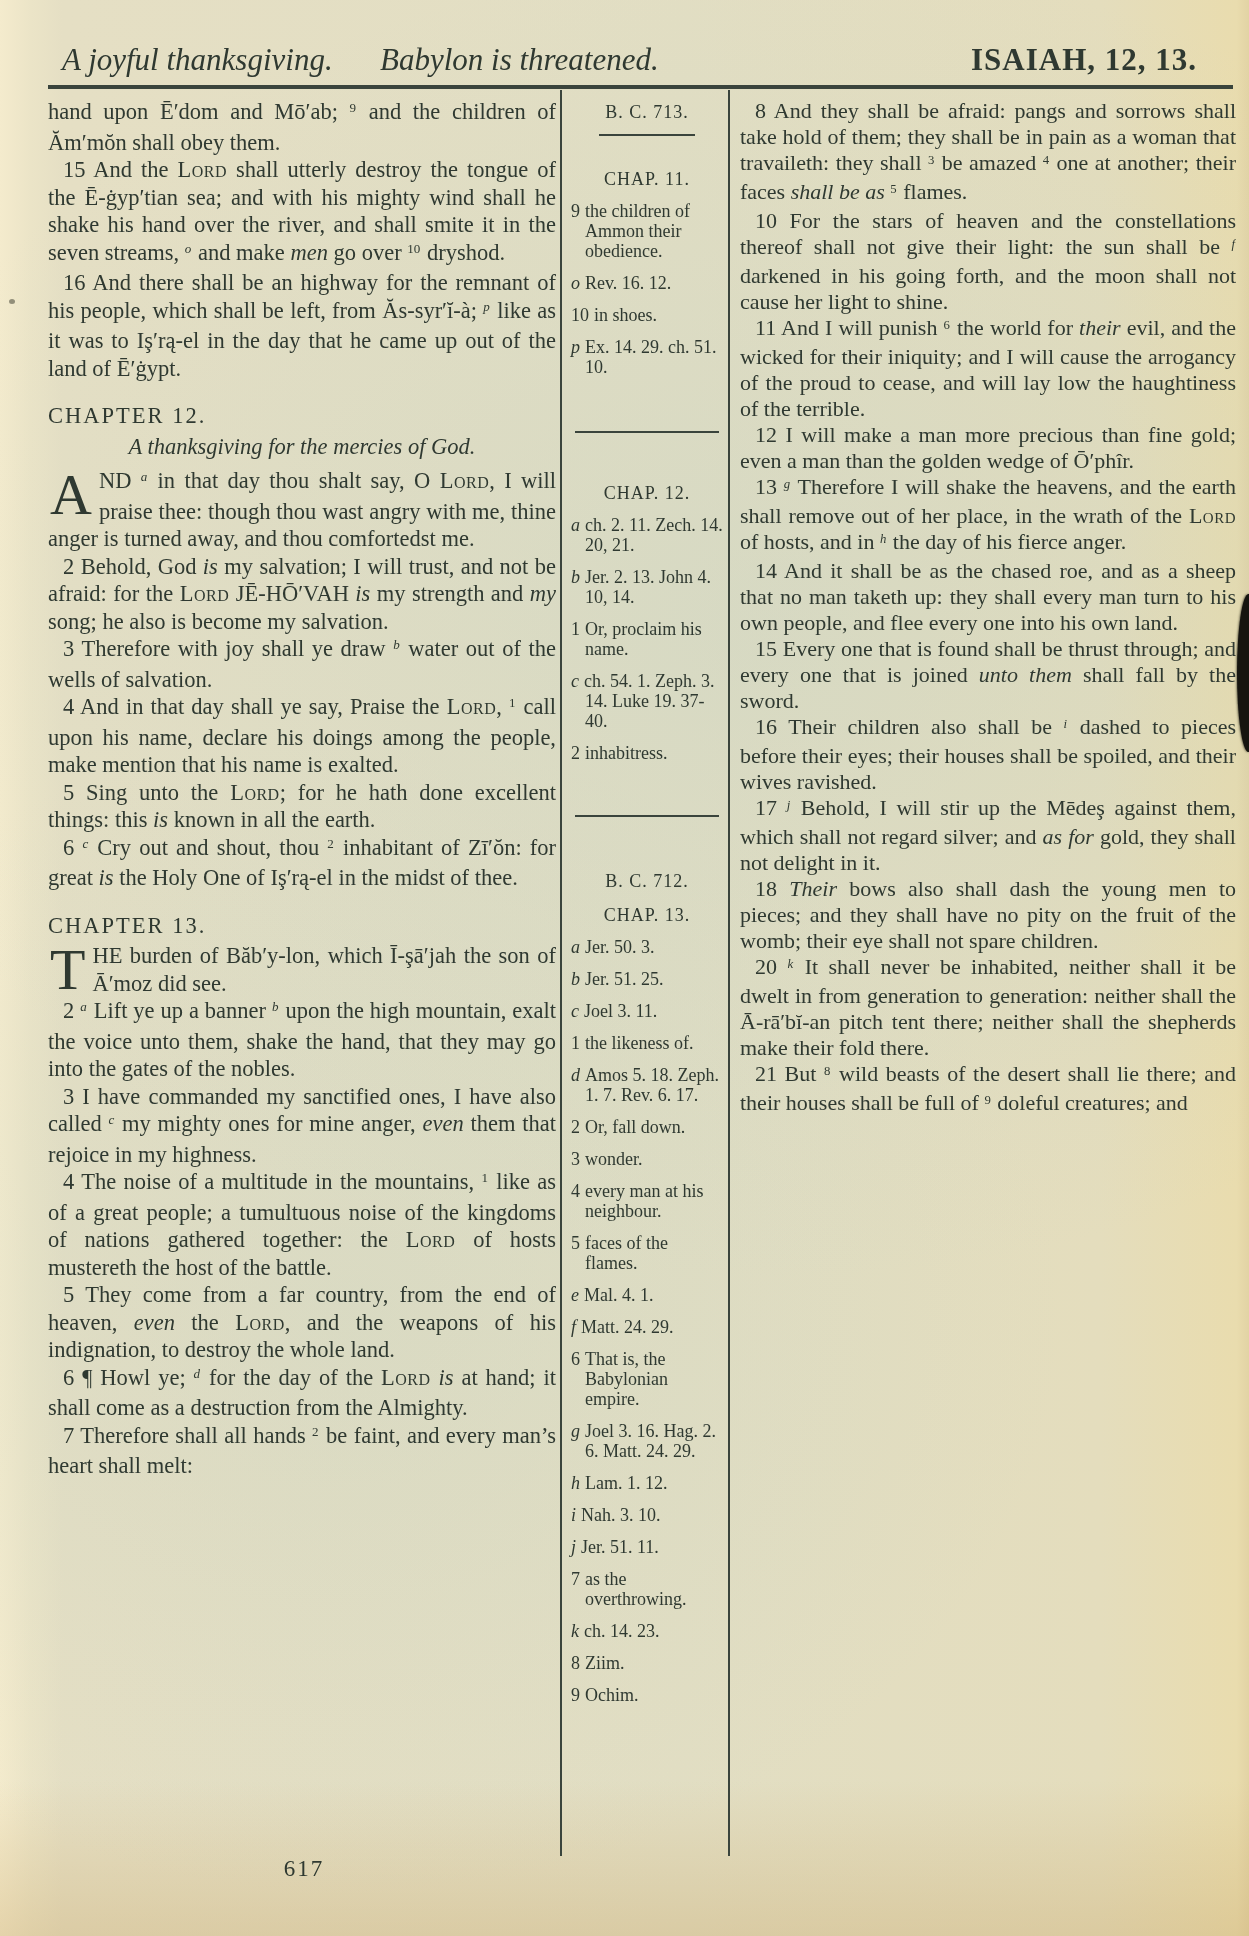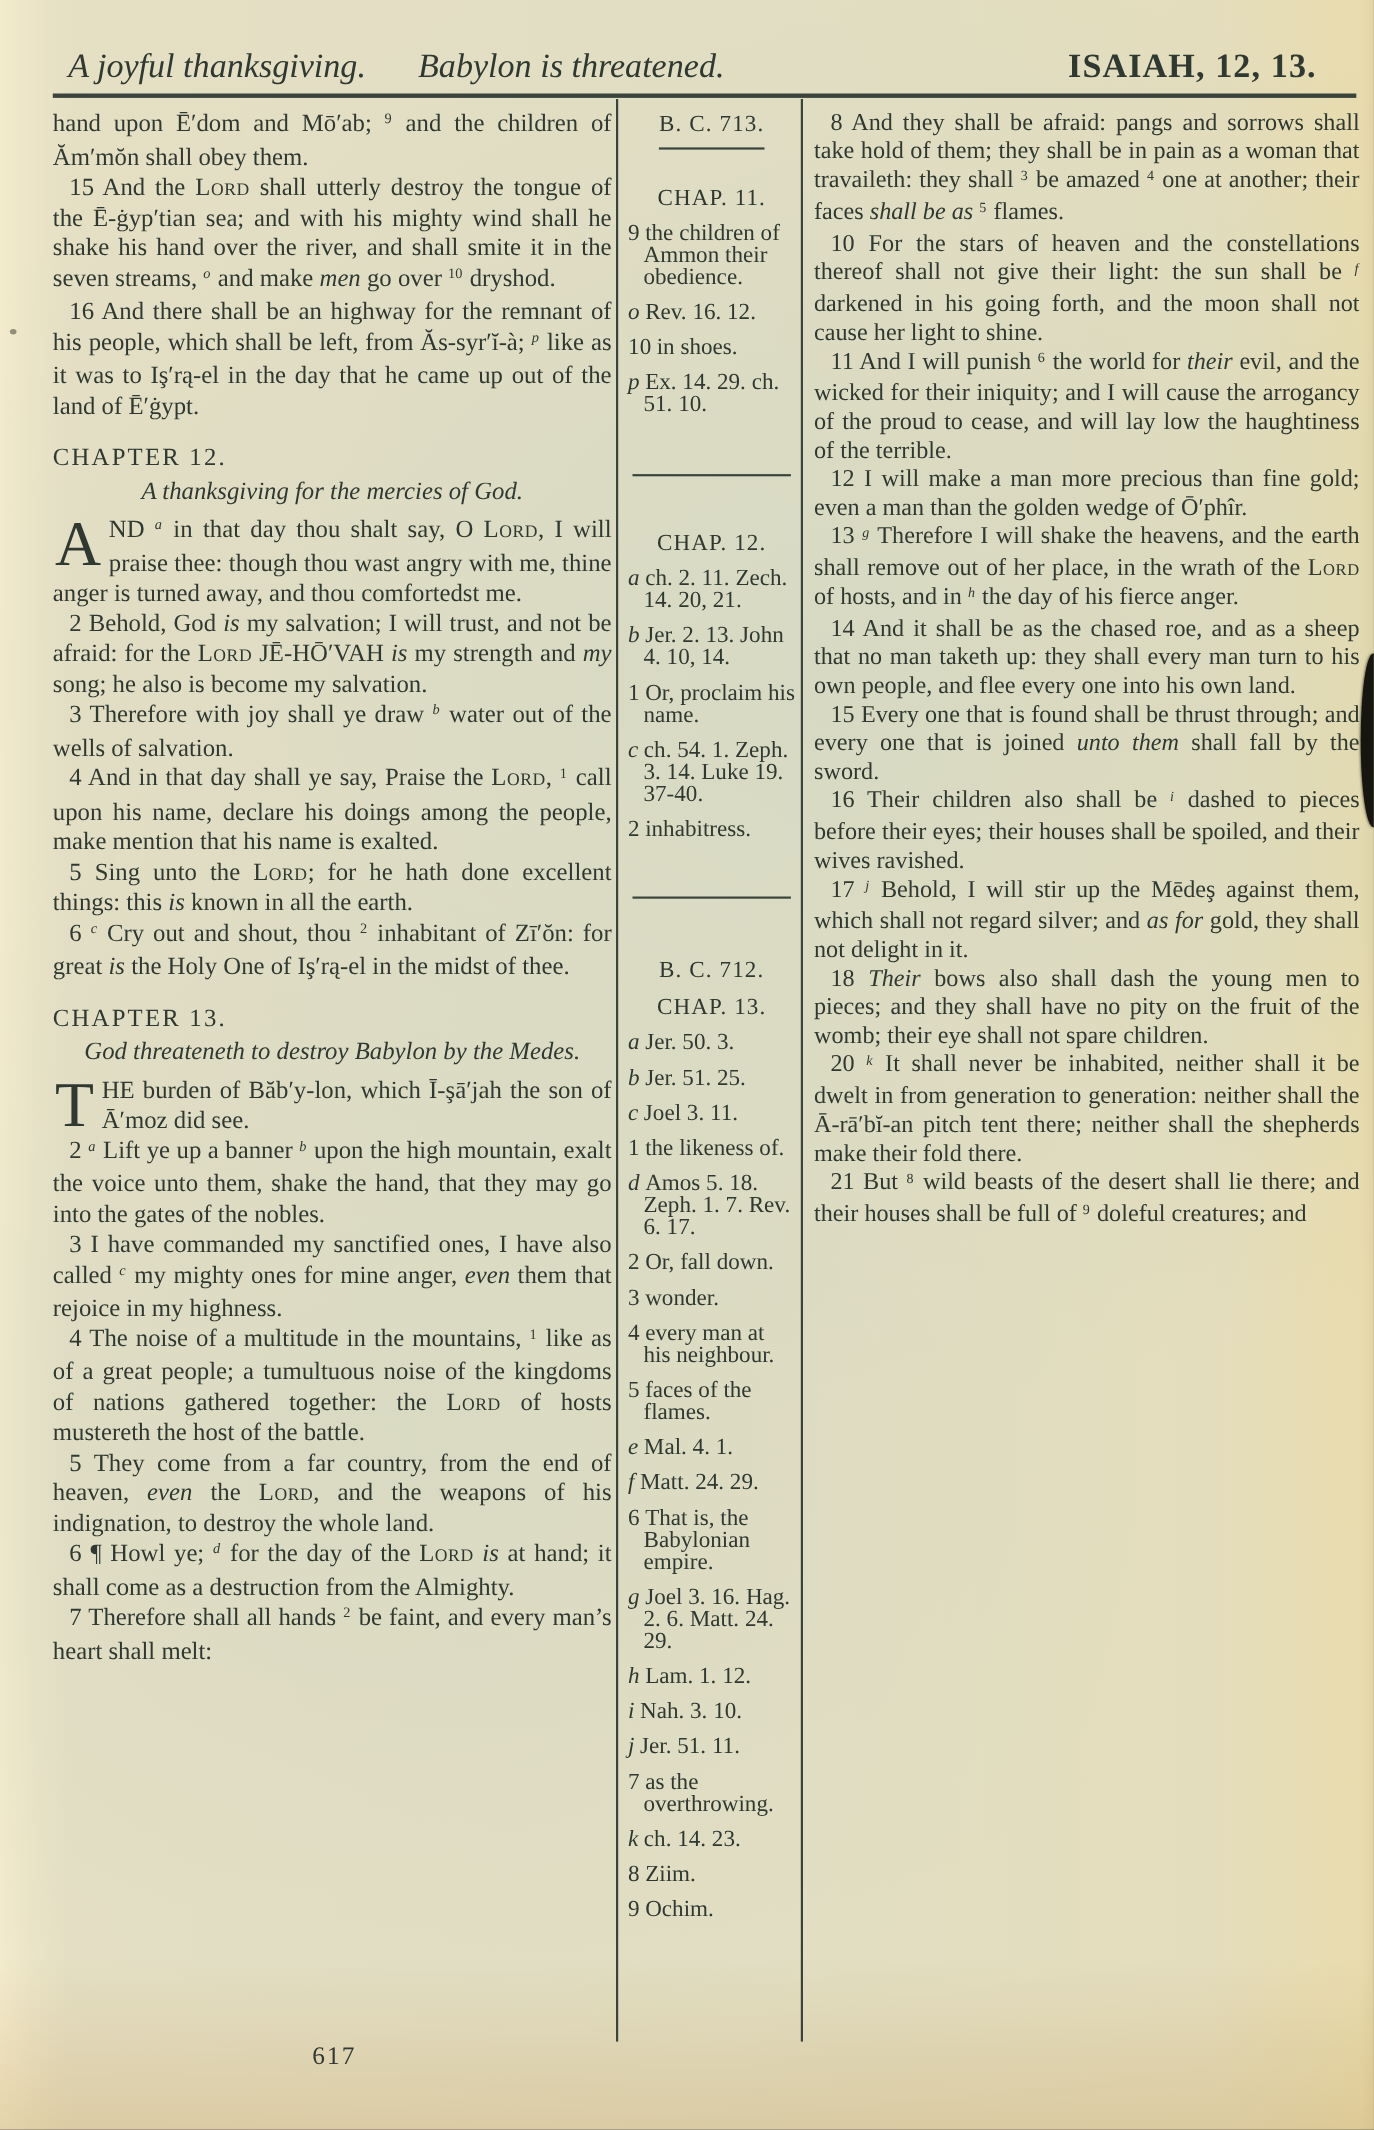--- a/index.html
+++ b/index.html
@@ -17,21 +17,21 @@
   .pg-header span{position:absolute;top:42px;font-size:31px;white-space:nowrap;}
   .h-left{left:62px;font-style:italic;}
   .h-center{left:380px;font-style:italic;}
   .h-right{right:52px;font-weight:bold;letter-spacing:1px;}
   .head-rule{position:absolute;left:48px;right:16px;top:85px;border-top:4px solid #3a443c;}
   
   .cols{position:absolute;top:90px;left:48px;width:1188px;height:1766px;display:flex;}
   .col{overflow:hidden;padding-top:8px;box-sizing:border-box;}
   .col.left{width:512px;padding-right:4px;}
   .col.center{width:170px;flex:none;border-left:2px solid #3a443c;border-right:2px solid #3a443c;
-    padding-left:9px;padding-right:5px;font-size:21px;line-height:20px;}
+    padding-left:9px;padding-right:5px;font-size:18px;line-height:20px;}
   .col.right{flex:1;padding-left:10px;}
   
   .blk{margin:0;text-align:justify;font-size:22px;line-height:26px;text-indent:15px;}
   .col.left .blk{font-size:22.5px;line-height:27.5px;}
   .t-cont{text-indent:0;}
   .t-dropcap{text-indent:0;}
   .t-chapter{text-align:left;text-indent:0;font-size:27px;letter-spacing:2px;margin-top:20px;margin-bottom:3px;line-height:30px;}
   .t-subtitle{text-align:center;text-indent:0;font-style:italic;font-size:18px;line-height:23px;margin-bottom:7px;}
   .cap{float:left;font-size:58px;line-height:45px;padding:5px 7px 0 2px;}
   .cap:empty{display:none;}
@@ -74,21 +74,20 @@
         <p class="blk t-p"><span class="txt">16 And there shall be an highway for the remnant of his people, which shall be left, from Ăs-syr′ĭ-à; <sup><i>p</i></sup> like as it was to Iş′rą-el in the day that he came up out of the land of Ē′ġypt.</span></p>
         <p class="blk t-chapter"><span class="txt">CHAPTER 12.</span></p>
         <p class="blk t-subtitle"><span class="txt">A thanksgiving for the mercies of God.</span></p>
         <p class="blk t-dropcap"><span class="cap">A</span><span class="txt">ND <sup><i>a</i></sup> in that day thou shalt say, O <span class="sc">Lord</span>, I will praise thee: though thou wast angry with me, thine anger is turned away, and thou comfortedst me.</span></p>
         <p class="blk t-p"><span class="txt">2 Behold, God <i>is</i> my salvation; I will trust, and not be afraid: for the <span class="sc">Lord</span> JĒ-HŌ′VAH <i>is</i> my strength and <i>my</i> song; he also is become my salvation.</span></p>
         <p class="blk t-p"><span class="txt">3 Therefore with joy shall ye draw <sup><i>b</i></sup> water out of the wells of salvation.</span></p>
         <p class="blk t-p"><span class="txt">4 And in that day shall ye say, Praise the <span class="sc">Lord</span>, <sup>1</sup> call upon his name, declare his doings among the people, make mention that his name is exalted.</span></p>
         <p class="blk t-p"><span class="txt">5 Sing unto the <span class="sc">Lord</span>; for he hath done excellent things: this <i>is</i> known in all the earth.</span></p>
         <p class="blk t-p"><span class="txt">6 <sup><i>c</i></sup> Cry out and shout, thou <sup>2</sup> inhabitant of Zī′ŏn: for great <i>is</i> the Holy One of Iş′rą-el in the midst of thee.</span></p>
         <p class="blk t-chapter"><span class="txt">CHAPTER 13.</span></p>
-        <p class="blk t-subtitle"><span class="txt">God threateneth to destroy Babylon by the Medes.</span></p>
         <p class="blk t-dropcap"><span class="cap">T</span><span class="txt">HE burden of Băb′y-lon, which Ī-şā′jah the son of Ā′moz did see.</span></p>
         <p class="blk t-p"><span class="txt">2 <sup><i>a</i></sup> Lift ye up a banner <sup><i>b</i></sup> upon the high mountain, exalt the voice unto them, shake the hand, that they may go into the gates of the nobles.</span></p>
         <p class="blk t-p"><span class="txt">3 I have commanded my sanctified ones, I have also called <sup><i>c</i></sup> my mighty ones for mine anger, <i>even</i> them that rejoice in my highness.</span></p>
         <p class="blk t-p"><span class="txt">4 The noise of a multitude in the mountains, <sup>1</sup> like as of a great people; a tumultuous noise of the kingdoms of nations gathered together: the <span class="sc">Lord</span> of hosts mustereth the host of the battle.</span></p>
         <p class="blk t-p"><span class="txt">5 They come from a far country, from the end of heaven, <i>even</i> the <span class="sc">Lord</span>, and the weapons of his indignation, to destroy the whole land.</span></p>
         <p class="blk t-p"><span class="txt">6 ¶ Howl ye; <sup><i>d</i></sup> for the day of the <span class="sc">Lord</span> <i>is</i> at hand; it shall come as a destruction from the Almighty.</span></p>
         <p class="blk t-p"><span class="txt">7 Therefore shall all hands <sup>2</sup> be faint, and every man’s heart shall melt:</span></p>
       </div>
 
     <div class="col center">

